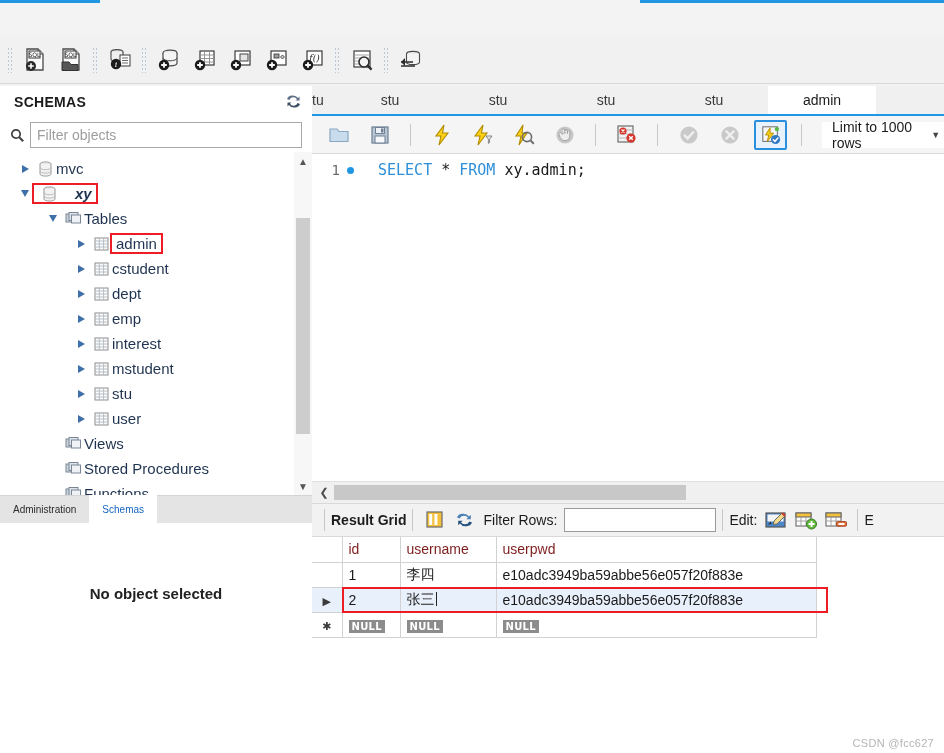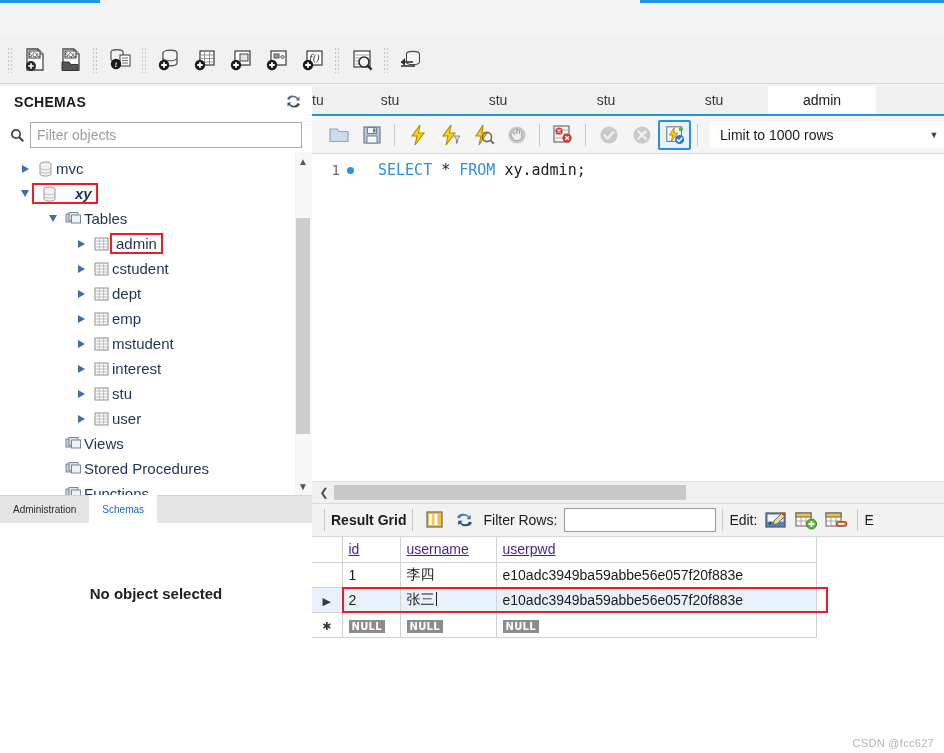--- a/index.html
+++ b/index.html
@@ -189,20 +189,21 @@
     background: #f0f0f0;
   }
   .etab.partial { min-width: 24px; justify-content: flex-start; padding-left: 0; }
   .etab.active { background: #ffffff; color: #1a1a1a; }
 
   .etoolbar {
     height: 38px; background: #f5f5f5;
     display: flex; align-items: center;
     border-bottom: 1px solid #dadada;
     padding-left: 10px;
+    gap: 8px;
   }
   .etb {
     width: 33px; height: 30px;
     display: flex; align-items: center; justify-content: center;
     cursor: default; flex: none;
   }
   .etb.selected { border: 2px solid #2b8fe0; border-radius: 2px; background: #e8f2fc; }
   .sep { width: 1px; height: 22px; background: #c8c8c8; margin: 0 6px; flex: none; }
   .limit-combo {
     height: 26px; flex: 1; min-width: 0;
@@ -283,21 +284,21 @@
     border-right: 1px solid #d2d2d2;
     border-bottom: 1px solid #d2d2d2;
     height: 25px;
     padding: 0 6px;
     text-align: left;
     font-weight: normal;
     color: #1a1a1a;
     white-space: nowrap;
     overflow: hidden;
   }
-  table.grid th { background: #ffffff; color: #4c1d95; text-decoration: underline; }
+  table.grid th { background: #ffffff; color: #7f1d1d; }
   .col-gutter { width: 30px; padding: 0 !important; text-align: center !important; }
   .col-id { width: 58px; }
   .col-user { width: 96px; }
   .col-pwd { width: 320px; }
   tr.selected td { background: #e8f0fb; }
   .marker { color: #3a3a3a; font-size: 11px; }
   .nullbadge {
     display: inline-block;
     background: #8c8c8c; color: #ffffff;
     font-size: 10px; font-weight: bold;
@@ -577,36 +578,36 @@
           <svg width="9" height="10" viewBox="0 0 9 10">
               <path d="M1 1 L8 5 L1 9 Z" fill="#3f6fa8"></path>
             </svg>
         </span>
         <span class="tree-icon">
           <svg width="15" height="14" viewBox="0 0 15 14">
             <rect x="1" y="1" width="13" height="12" fill="#fdfdfd" stroke="#8d8d8d" stroke-width="1"></rect>
             <path d="M1 4 h13 M1 7 h13 M1 10 h13 M5.3 1 v12 M9.6 1 v12" stroke="#b0b8c2" stroke-width="0.9"></path>
           </svg>
         </span>
-        <span class="tree-label">mstudent</span>
+        <span class="tree-label">interest</span>
       </div>
 
       <div class="tree-row" style="padding-left:72px">
         <span class="tw">
           <svg width="9" height="10" viewBox="0 0 9 10">
               <path d="M1 1 L8 5 L1 9 Z" fill="#3f6fa8"></path>
             </svg>
         </span>
         <span class="tree-icon">
           <svg width="15" height="14" viewBox="0 0 15 14">
             <rect x="1" y="1" width="13" height="12" fill="#fdfdfd" stroke="#8d8d8d" stroke-width="1"></rect>
             <path d="M1 4 h13 M1 7 h13 M1 10 h13 M5.3 1 v12 M9.6 1 v12" stroke="#b0b8c2" stroke-width="0.9"></path>
           </svg>
         </span>
-        <span class="tree-label">interest</span>
+        <span class="tree-label">mstudent</span>
       </div>
 
       <div class="tree-row" style="padding-left:72px">
         <span class="tw">
           <svg width="9" height="10" viewBox="0 0 9 10">
               <path d="M1 1 L8 5 L1 9 Z" fill="#3f6fa8"></path>
             </svg>
         </span>
         <span class="tree-icon">
           <svg width="15" height="14" viewBox="0 0 15 14">

